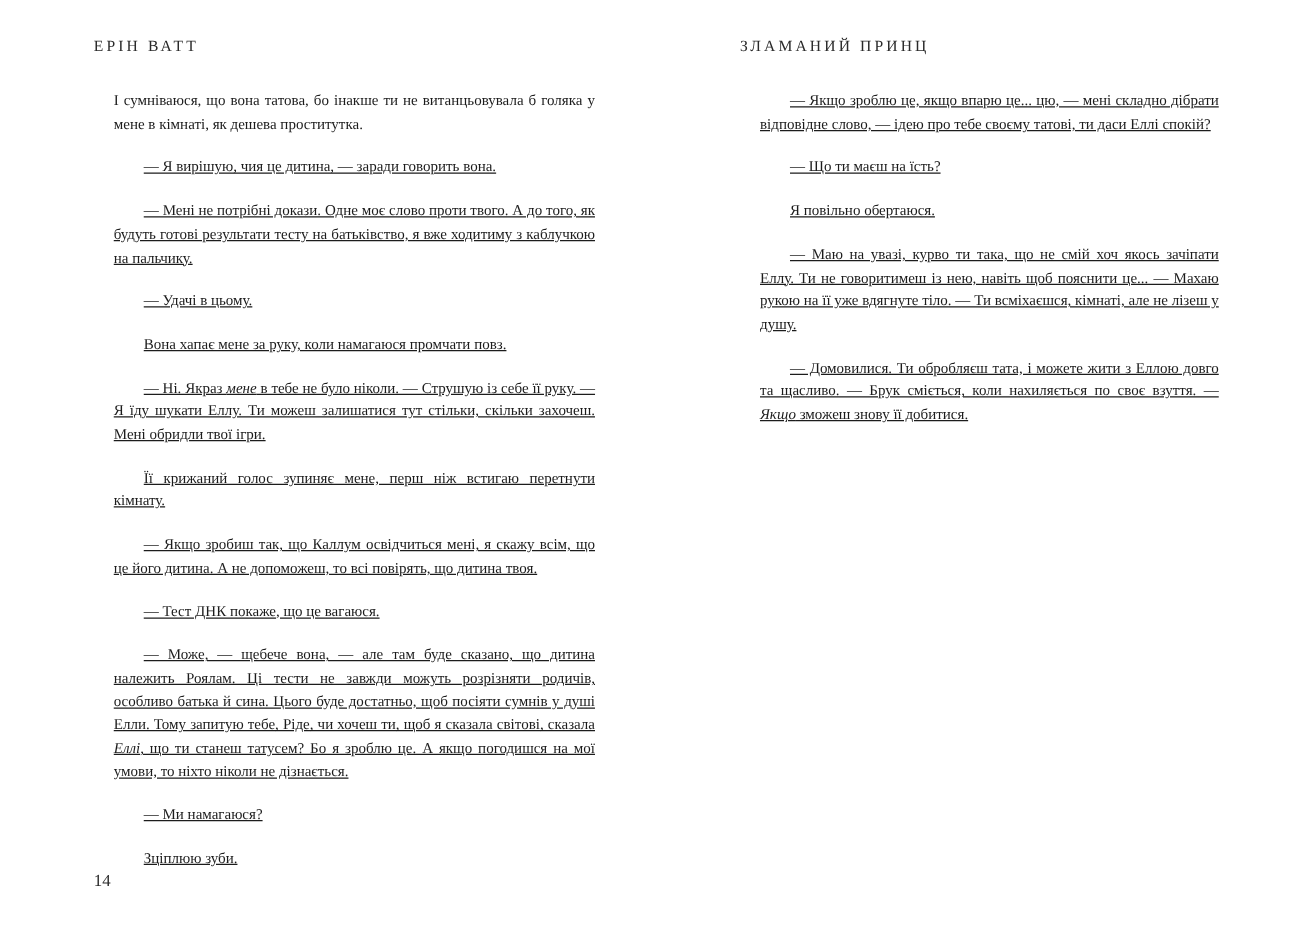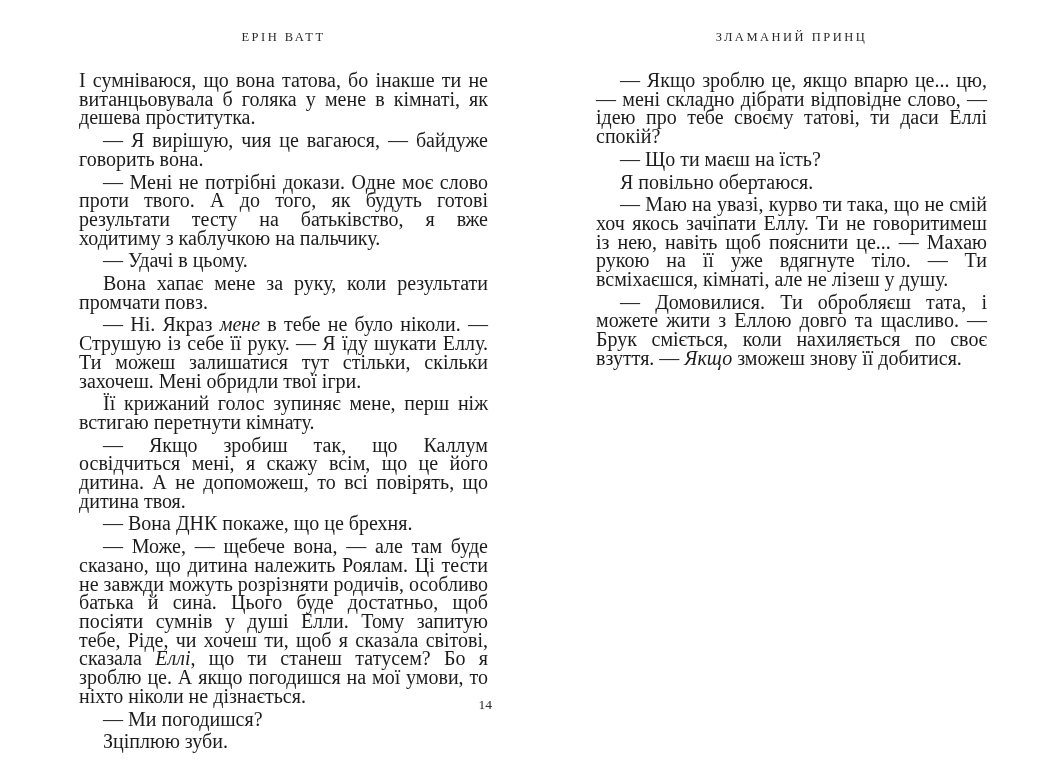--- a/index.html
+++ b/index.html
@@ -26,69 +26,69 @@
   }
   .page-left {
     left: 75px;
     width: 417px;
   }
   .page-right {
     left: 592px;
     width: 399px;
   }
   .running-head {
-    text-align: center;
     font-size: 12.5px;
     letter-spacing: 2.5px;
     color: #2a2a2a;
     margin: 0 0 26px 0;
     font-variant: normal;
   }
   .body-text p.para {
-    margin: 4px;
-    font-size: 20px;
+    margin: 16px;
+    font-size: 12px;
     line-height: 18.7px;
     text-align: justify;
     color: #1c1c1c;
   }
   .body-text p.para.indent {
     text-indent: 24px;
+    text-decoration: underline;
   }
   .body-text em {
     font-style: italic;
   }
   .page-number {
     position: absolute;
     left: 75px;
     width: 417px;
     top: 697px;
-    text-align: right;
+    text-align: left;
     font-size: 13.5px;
     color: #2a2a2a;
   }
 </style>
 </head>
 <body>
 
 <div class="spread">
 
   <div class="page page-left">
     <p class="running-head">ЕРІН ВАТТ</p>
     <div class="body-text">
         <p class="para"><span>І сумніваюся, що вона татова, бо інакше ти не витанцьовувала б голяка у мене в кімнаті, як дешева проститутка.</span></p>
-        <p class="para indent"><span>— Я вирішую, чия це вагаюся, — байдуже говорить вона.</span></p>
+        <p class="para indent"><span>— Я вирішую, чия це дитина, — заради говорить вона.</span></p>
         <p class="para indent"><span>— Мені не потрібні докази. Одне моє слово проти твого. А до того, як будуть готові результати тесту на батьківство, я вже ходитиму з каблучкою на пальчику.</span></p>
         <p class="para indent"><span>— Удачі в цьому.</span></p>
-        <p class="para indent"><span>Вона хапає мене за руку, коли результати промчати повз.</span></p>
+        <p class="para indent"><span>Вона хапає мене за руку, коли намагаюся промчати повз.</span></p>
         <p class="para indent"><span>— Ні. Якраз </span><em>мене</em><span> в тебе не було ніколи. — Струшую із себе її руку. — Я їду шукати Еллу. Ти можеш залишатися тут стільки, скільки захочеш. Мені обридли твої ігри.</span></p>
         <p class="para indent"><span>Її крижаний голос зупиняє мене, перш ніж встигаю перетнути кімнату.</span></p>
         <p class="para indent"><span>— Якщо зробиш так, що Каллум освідчиться мені, я скажу всім, що це його дитина. А не допоможеш, то всі повірять, що дитина твоя.</span></p>
-        <p class="para indent"><span>— Вона ДНК покаже, що це брехня.</span></p>
+        <p class="para indent"><span>— Тест ДНК покаже, що це вагаюся.</span></p>
         <p class="para indent"><span>— Може, — щебече вона, — але там буде сказано, що дитина належить Роялам. Ці тести не завжди можуть розрізняти родичів, особливо батька й сина. Цього буде достатньо, щоб посіяти сумнів у душі Елли. Тому запитую тебе, Ріде, чи хочеш ти, щоб я сказала світові, сказала </span><em>Еллі</em><span>, що ти станеш татусем? Бо я зроблю це. А якщо погодишся на мої умови, то ніхто ніколи не дізнається.</span></p>
-        <p class="para indent"><span>— Ми погодишся?</span></p>
+        <p class="para indent"><span>— Ми намагаюся?</span></p>
         <p class="para indent"><span>Зціплюю зуби.</span></p>
       </div>
   </div>
 
   <div class="page page-right">
     <p class="running-head">ЗЛАМАНИЙ ПРИНЦ</p>
     <div class="body-text">
         <p class="para indent"><span>— Якщо зроблю це, якщо впарю це... цю, — мені складно дібрати відповідне слово, — ідею про тебе своєму татові, ти даси Еллі спокій?</span></p>
         <p class="para indent"><span>— Що ти маєш на їсть?</span></p>
         <p class="para indent"><span>Я повільно обертаюся.</span></p>

